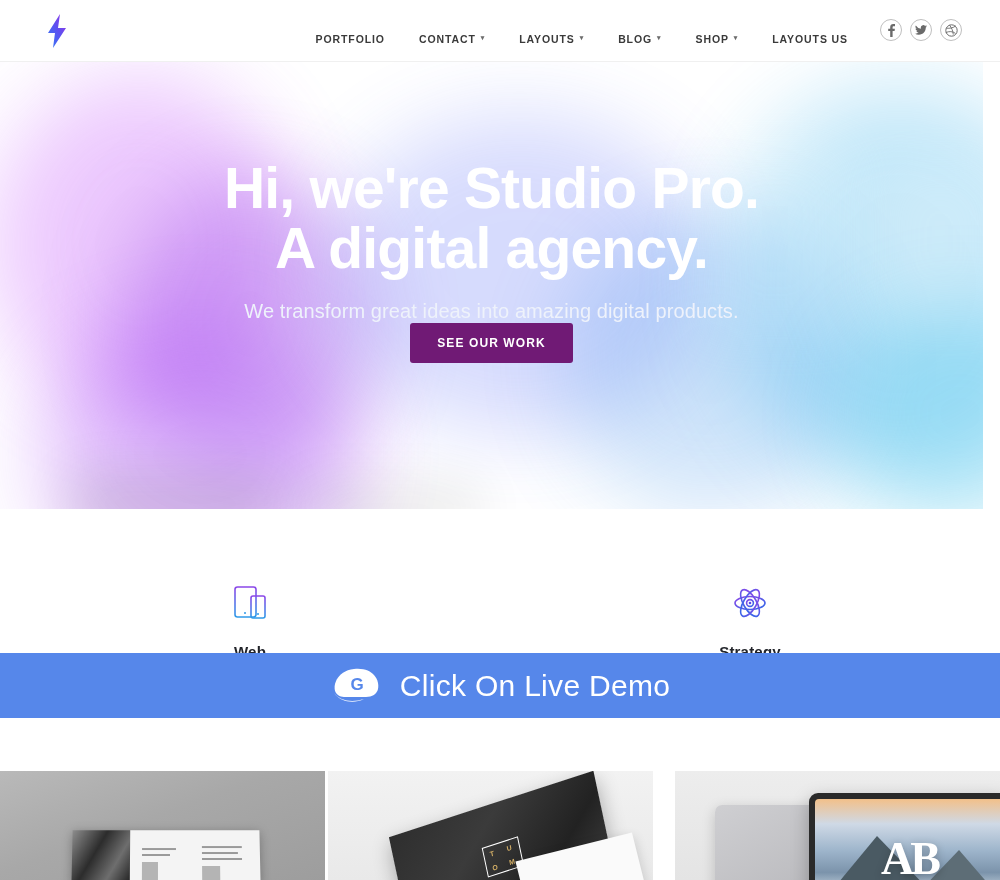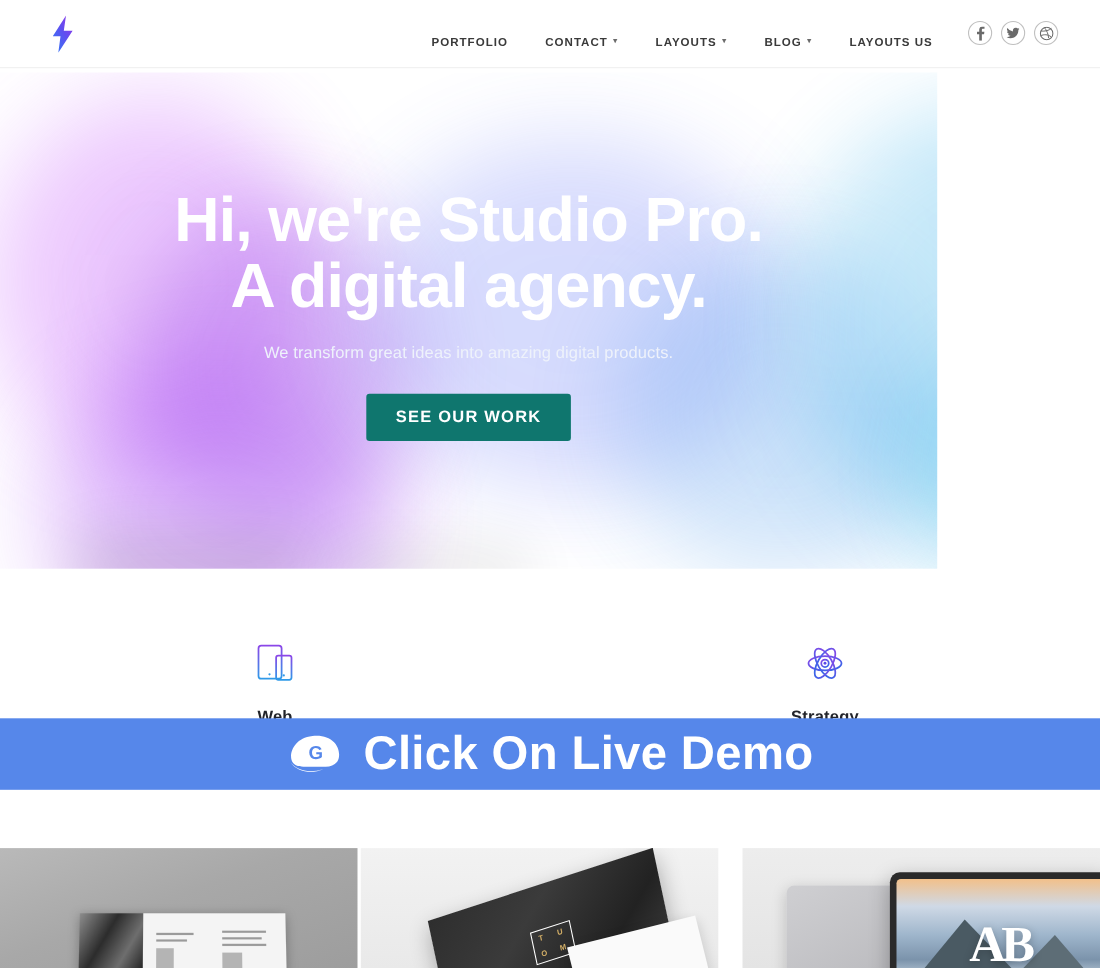--- a/index.html
+++ b/index.html
@@ -29,21 +29,21 @@
   .caret { font-size:7px; color:#6b6b6b; position:relative; top:-1px; }
   .socials { position:absolute; right:38px; top:19px; display:flex; gap:8px; }
   .soc {
     width:22px; height:22px; border-radius:50%; border:1px solid #bfbfbf;
     display:flex; align-items:center; justify-content:center; cursor:pointer;
     color:#6a6a6a;
   }
 
   
   .hero {
-    position:absolute; top:66px; left:0; width:852px; height:455px;
+    position:absolute; top:54px; left:0; width:983px; height:455px;
     overflow:hidden;
   }
   .hero-bg {
     position:absolute; inset:0;
     background:
       radial-gradient(closed-ellipse at 12% 35%, rgba(255,255,255,.10), transparent 55%),
       linear-gradient(100deg, #9b1ff0 0%, #7d28f2 12%, #5a3df5 28%, #3d5cf5 44%,
                       #2b74f0 60%, #1f8ae6 76%, #16a0e0 92%, #13aee0 100%);
   }
   
@@ -63,26 +63,26 @@
 
   .hero-inner {
     position:absolute; inset:0; display:flex; flex-direction:column;
     align-items:center; justify-content:flex-start; padding-top:104px;
   }
   .hero-title {
     color:#fff; font-size:57px; line-height:60px; font-weight:bold;
     letter-spacing:-0.8px; text-align:center; max-width:560px;
   }
   .hero-sub {
-    color:#eef2fb; font-size:15px; margin-top:22px; letter-spacing:.1px;
+    color:#eef2fb; font-size:20px; margin-top:22px; letter-spacing:.1px;
     text-align:center;
   }
   .hero-btn {
-    margin-top:29px; background:#0f766e; color:#ffffff;
-    font-size:15px; font-weight:bold; letter-spacing:1.1px;
+    background:#701a75; color:#ffffff;
+    font-size:12px; font-weight:bold; letter-spacing:1.1px;
     padding:13px 27px; border:none; border-radius:3px; cursor:pointer;
   }
 
   
   .services {
     position:absolute; top:517px; left:0; width:1000px; height:240px;
     background:#ffffff; display:flex;
   }
   .svc { flex:1; display:flex; flex-direction:column; align-items:center;
          padding-top:62px; }
@@ -93,21 +93,21 @@
   }
 
   
   .demo-banner {
     position:absolute; top:653px; left:0; width:1000px; height:65px;
     background:#5687ea; display:flex; align-items:center; justify-content:center;
     gap:14px; z-index:20; cursor:pointer;
   }
   .demo-badge { width:56px; height:46px; display:flex; align-items:center; justify-content:center; }
   .demo-text {
-    color:#ffffff; font-size:43px; font-weight:700; letter-spacing:.3px;
+    color:#ffffff; font-size:30px; font-weight:400; letter-spacing:.3px;
     line-height:1; white-space:nowrap;
   }
 
   
   .portfolio {
     position:absolute; top:771px; left:0; width:1000px; height:109px;
     display:flex; gap:3px;
   }
   .pf { position:relative; flex:1; overflow:hidden; cursor:pointer; }
 
@@ -214,20 +214,24 @@
       <div class="nav-item">
         <span>CONTACT</span>
         <span class="caret">▾</span>
       </div>
       <div class="nav-item">
         <span>LAYOUTS</span>
         <span class="caret">▾</span>
       </div>
       <div class="nav-item">
         <span>BLOG</span>
+        <span class="caret">▾</span>
+      </div>
+      <div class="nav-item">
+        <span>SHOP</span>
         <span class="caret">▾</span>
       </div>
       <div class="nav-item">
         <span>LAYOUTS US</span>
       </div>
     </nav>
 
     <div class="socials">
       <div class="soc">
         <svg width="9" height="13" viewBox="0 0 9 13" aria-hidden="true">

